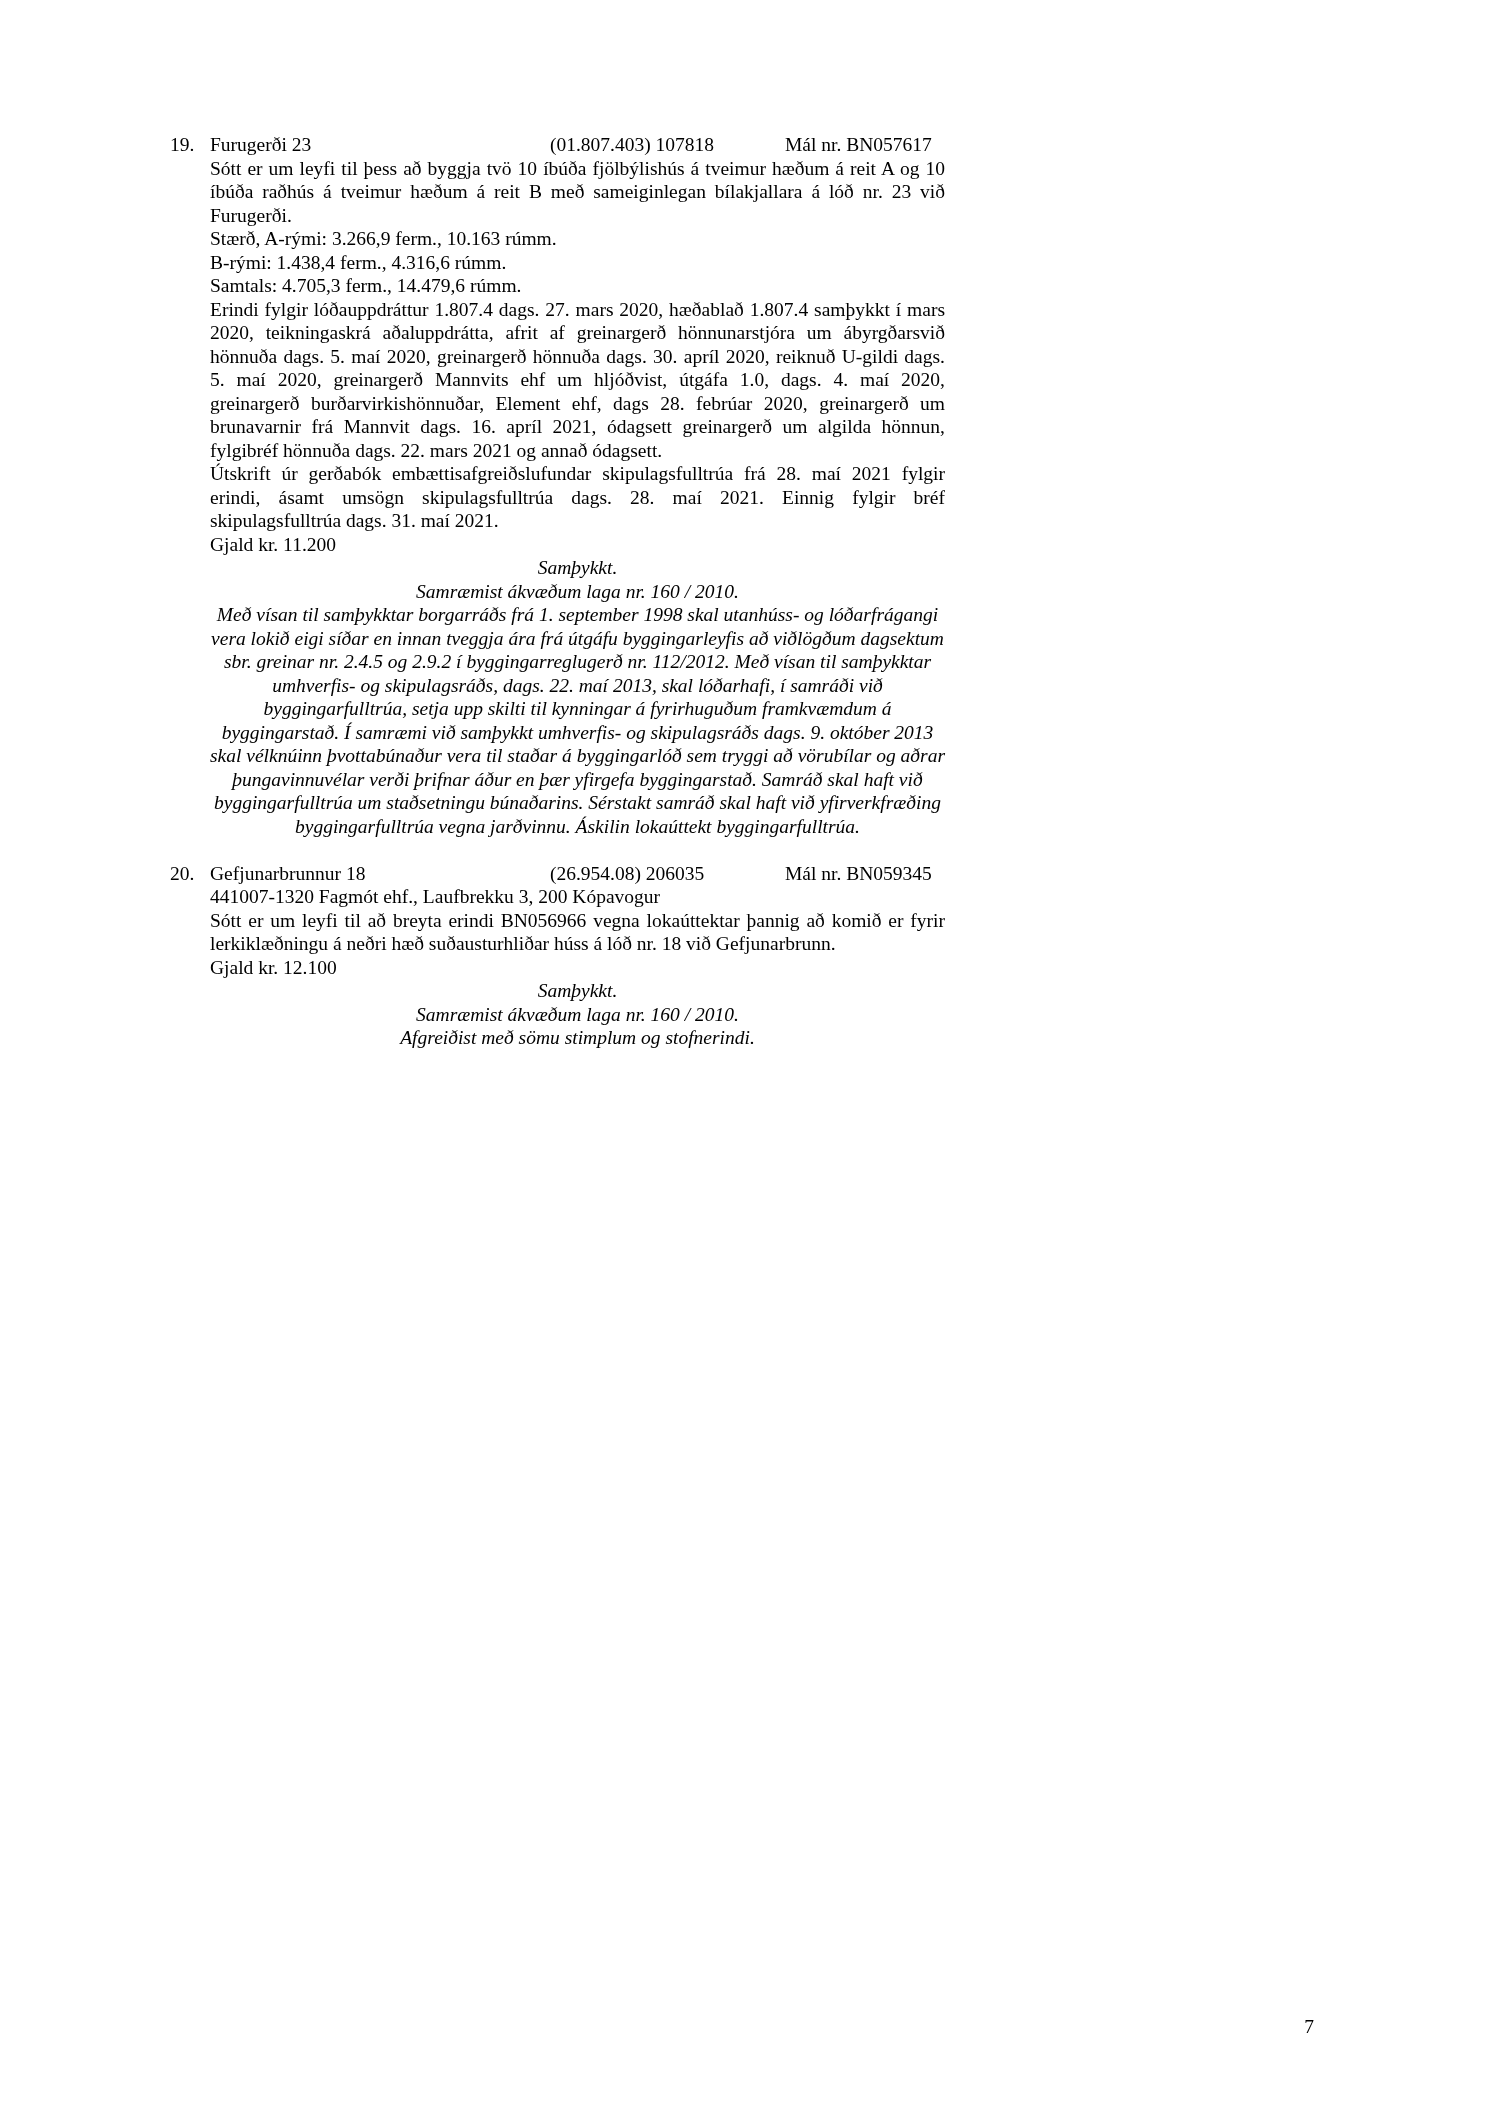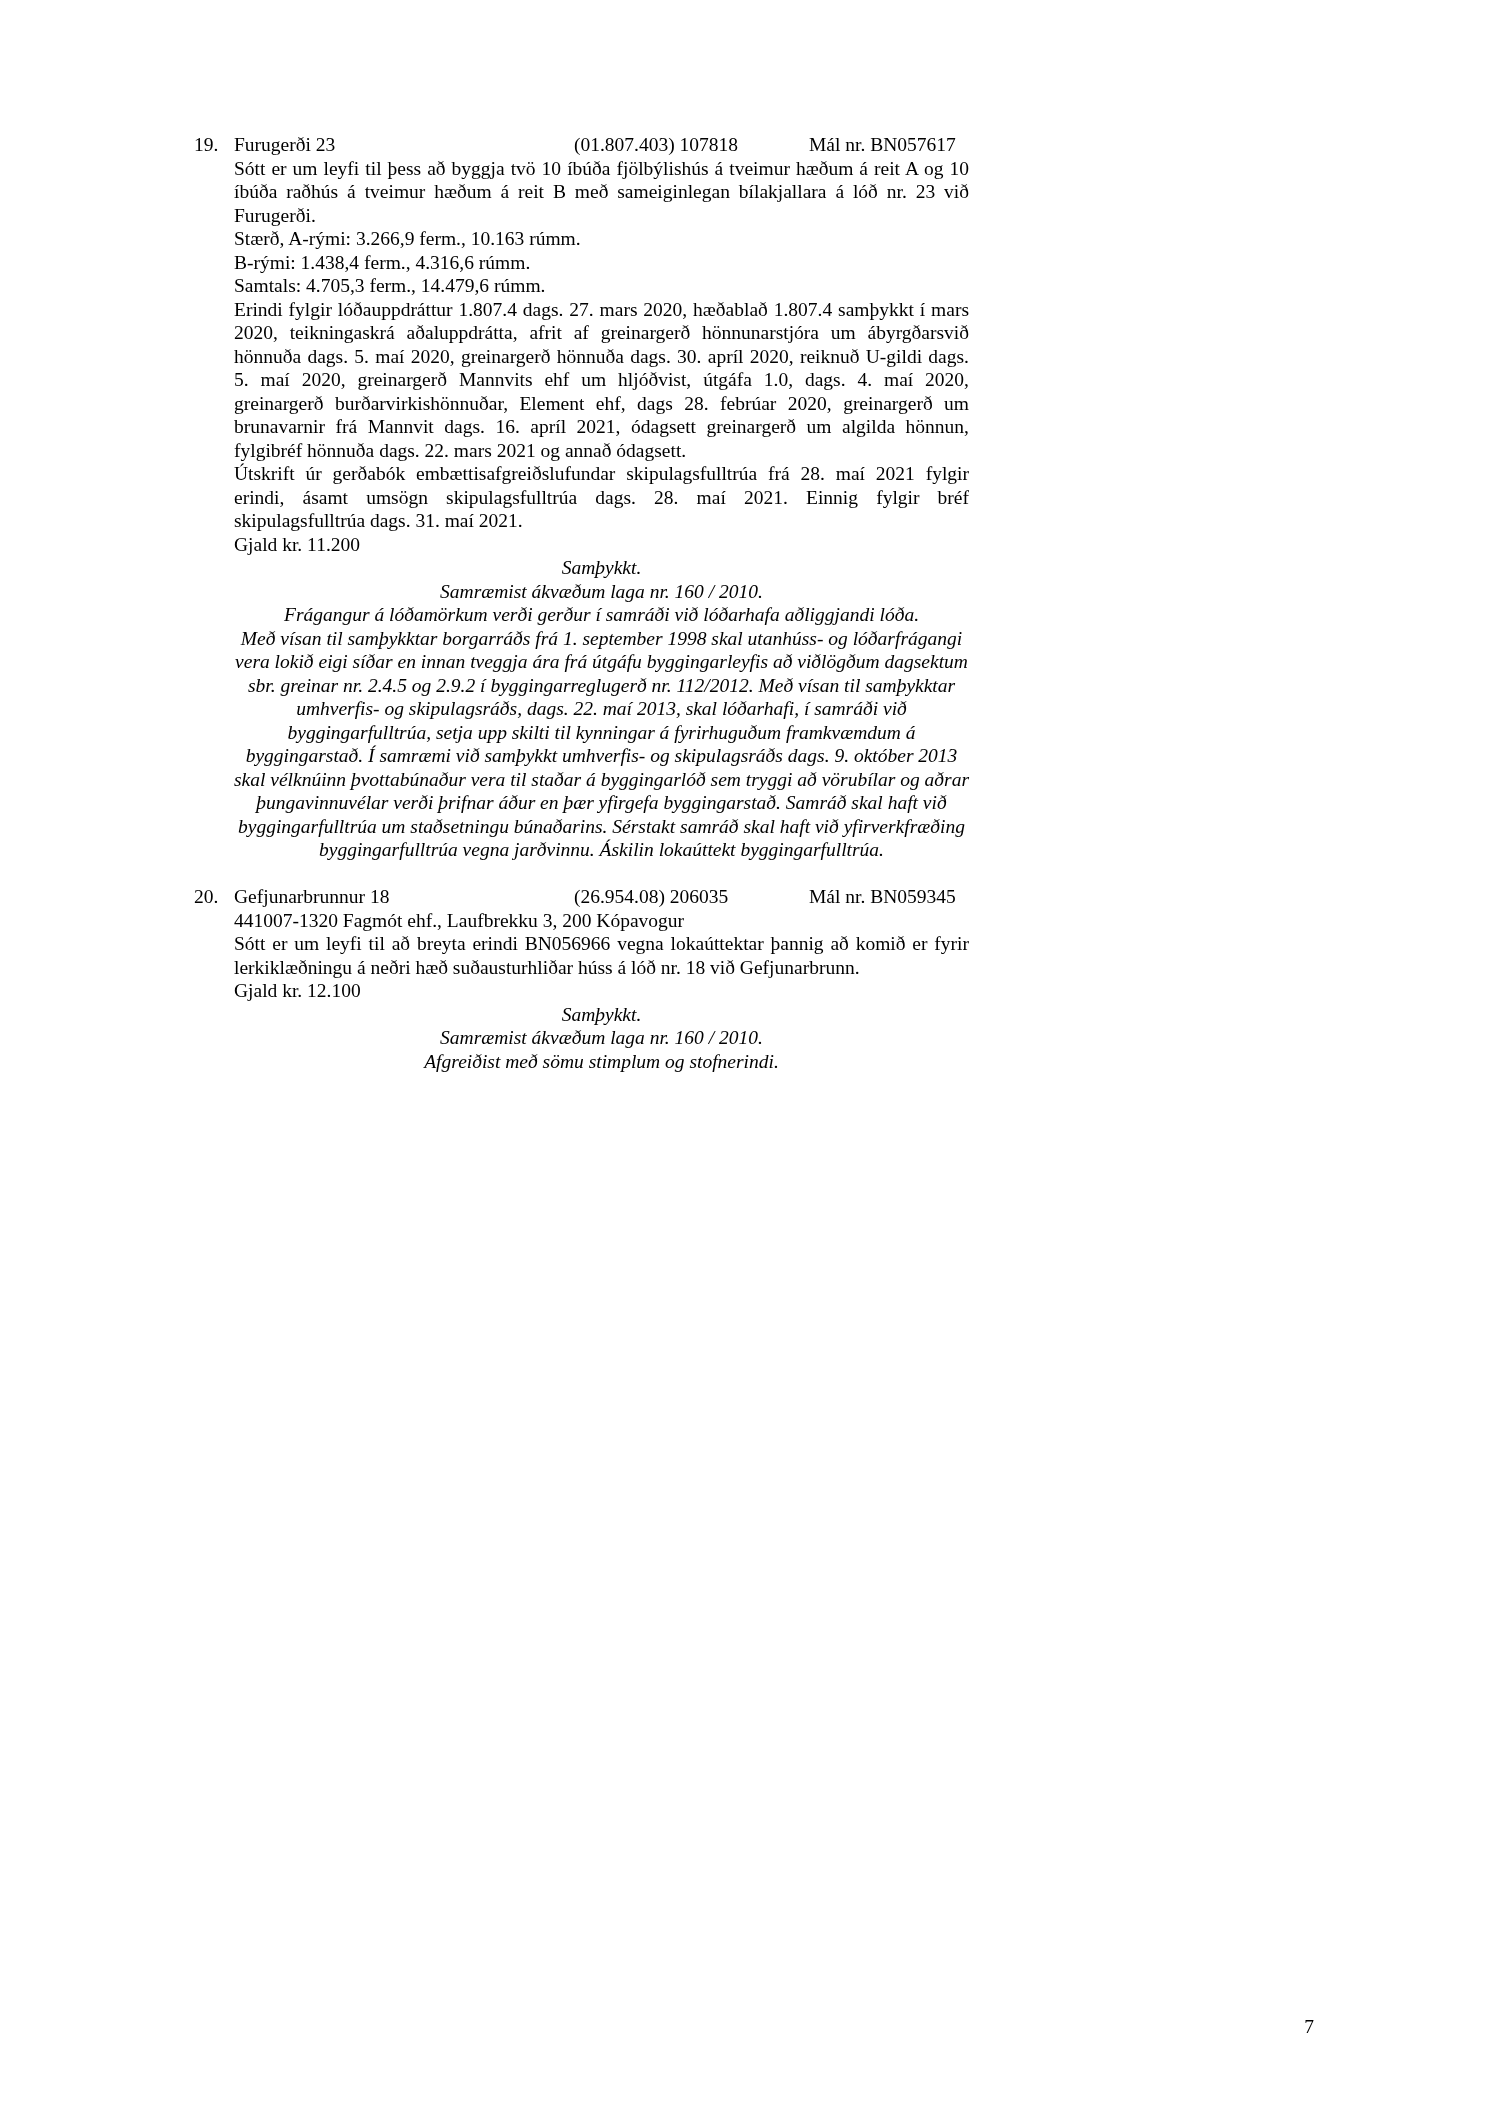--- a/index.html
+++ b/index.html
@@ -14,21 +14,21 @@
     margin: 0 auto;
     background: #ffffff;
     overflow: hidden;
     font-family: "Liberation Serif", "DejaVu Serif", serif;
     font-size: 19.5px;
     line-height: 23.5px;
     color: #000000;
   }
   .content {
     position: absolute;
-    left: 194px;
+    left: 170px;
     top: 133px;
     width: 775px;
   }
   .agenda-item { margin: 0; }
   .agenda-item + .agenda-item { margin-top: 23.5px; }
 
   .item-header { display: flex; }
   .col-num   { flex: 0 0 40px; }
   .col-title { flex: 0 0 340px; font-weight: normal; }
   .col-ref   { flex: 0 0 235px; }
@@ -66,21 +66,20 @@
       <div class="item-body">
         <p class="para justify">Sótt er um leyfi til þess að byggja tvö 10 íbúða fjölbýlishús á tveimur hæðum á reit A og 10 íbúða raðhús á tveimur hæðum á reit B með sameiginlegan bílakjallara á lóð nr. 23 við Furugerði.</p>
         <p class="para">Stærð, A-rými:  3.266,9 ferm., 10.163 rúmm.</p>
         <p class="para">B-rými:  1.438,4 ferm., 4.316,6 rúmm.</p>
         <p class="para">Samtals:  4.705,3 ferm., 14.479,6 rúmm.</p>
         <p class="para justify">Erindi fylgir lóðauppdráttur 1.807.4 dags. 27. mars 2020, hæðablað 1.807.4 samþykkt í mars 2020, teikningaskrá aðaluppdrátta, afrit af greinargerð hönnunarstjóra um ábyrgðarsvið hönnuða dags. 5. maí 2020, greinargerð hönnuða dags. 30. apríl 2020, reiknuð U-gildi dags. 5. maí 2020, greinargerð Mannvits ehf um hljóðvist, útgáfa 1.0, dags. 4. maí 2020, greinargerð burðarvirkishönnuðar, Element ehf, dags 28. febrúar 2020, greinargerð um brunavarnir frá Mannvit dags. 16. apríl 2021, ódagsett greinargerð um algilda hönnun, fylgibréf hönnuða dags. 22. mars 2021 og annað ódagsett.</p>
         <p class="para justify">Útskrift úr gerðabók embættisafgreiðslufundar skipulagsfulltrúa frá 28. maí 2021 fylgir erindi, ásamt umsögn skipulagsfulltrúa dags. 28. maí 2021. Einnig fylgir bréf skipulagsfulltrúa dags. 31. maí 2021.</p>
         <p class="para">Gjald kr. 11.200</p>
         <p class="para italic">Samþykkt.</p>
         <p class="para italic">Samræmist ákvæðum laga nr. 160 / 2010.</p>
-        <p class="para italic">Frágangur á lóðamörkum verði gerður í samráði við lóðarhafa aðliggjandi lóða.</p>
         <p class="para italic justify">Með vísan til samþykktar borgarráðs frá 1. september 1998 skal utanhúss- og lóðarfrágangi vera lokið eigi síðar en innan tveggja ára frá útgáfu byggingarleyfis að viðlögðum dagsektum sbr. greinar nr. 2.4.5 og 2.9.2 í byggingarreglugerð nr. 112/2012. Með vísan til samþykktar umhverfis- og skipulagsráðs, dags. 22. maí 2013, skal lóðarhafi, í samráði við byggingarfulltrúa, setja upp skilti til kynningar á fyrirhuguðum framkvæmdum á byggingarstað. Í samræmi við samþykkt umhverfis- og skipulagsráðs dags. 9. október 2013 skal vélknúinn þvottabúnaður vera til staðar á byggingarlóð sem tryggi að vörubílar og aðrar þungavinnuvélar verði þrifnar áður en þær yfirgefa byggingarstað. Samráð skal haft við byggingarfulltrúa um staðsetningu búnaðarins. Sérstakt samráð skal haft við yfirverkfræðing byggingarfulltrúa vegna jarðvinnu. Áskilin lokaúttekt byggingarfulltrúa.</p>
       </div>
     </section>
 
     <section class="agenda-item">
       <div class="item-header">
         <span class="col-num">20.</span>
         <span class="col-title">Gefjunarbrunnur 18</span>
         <span class="col-ref">(26.954.08) 206035</span>
         <span class="col-case">Mál nr. BN059345</span>

